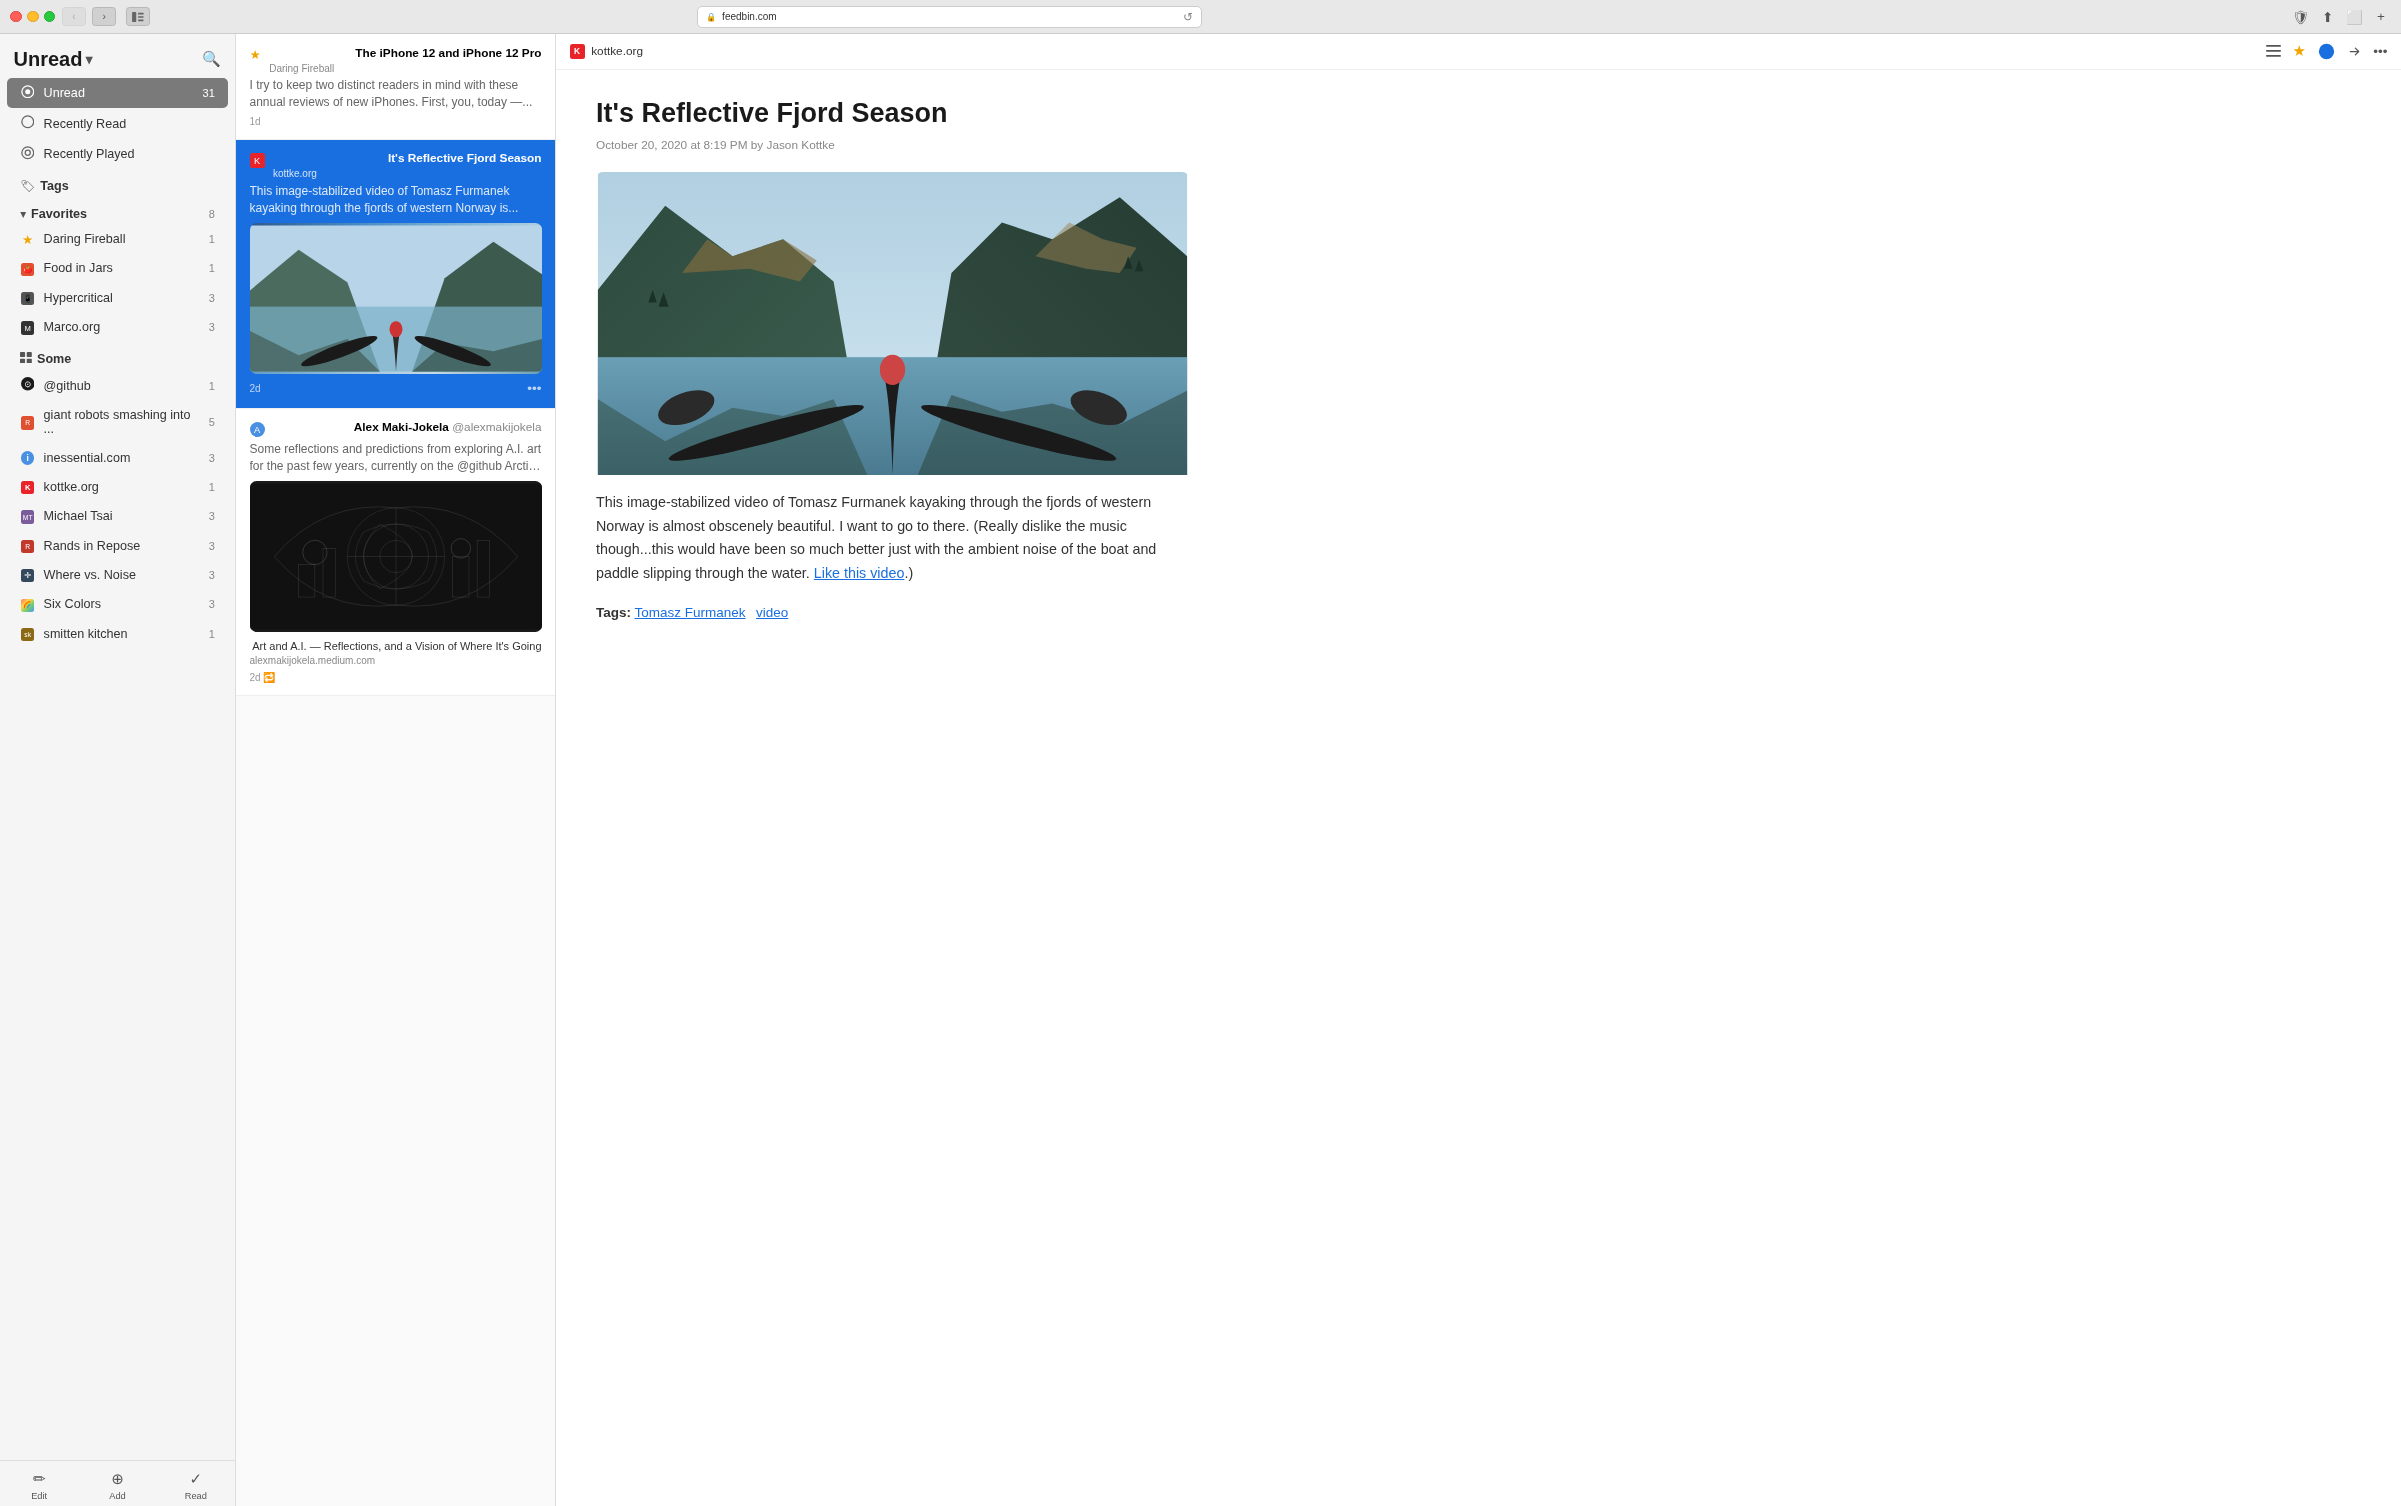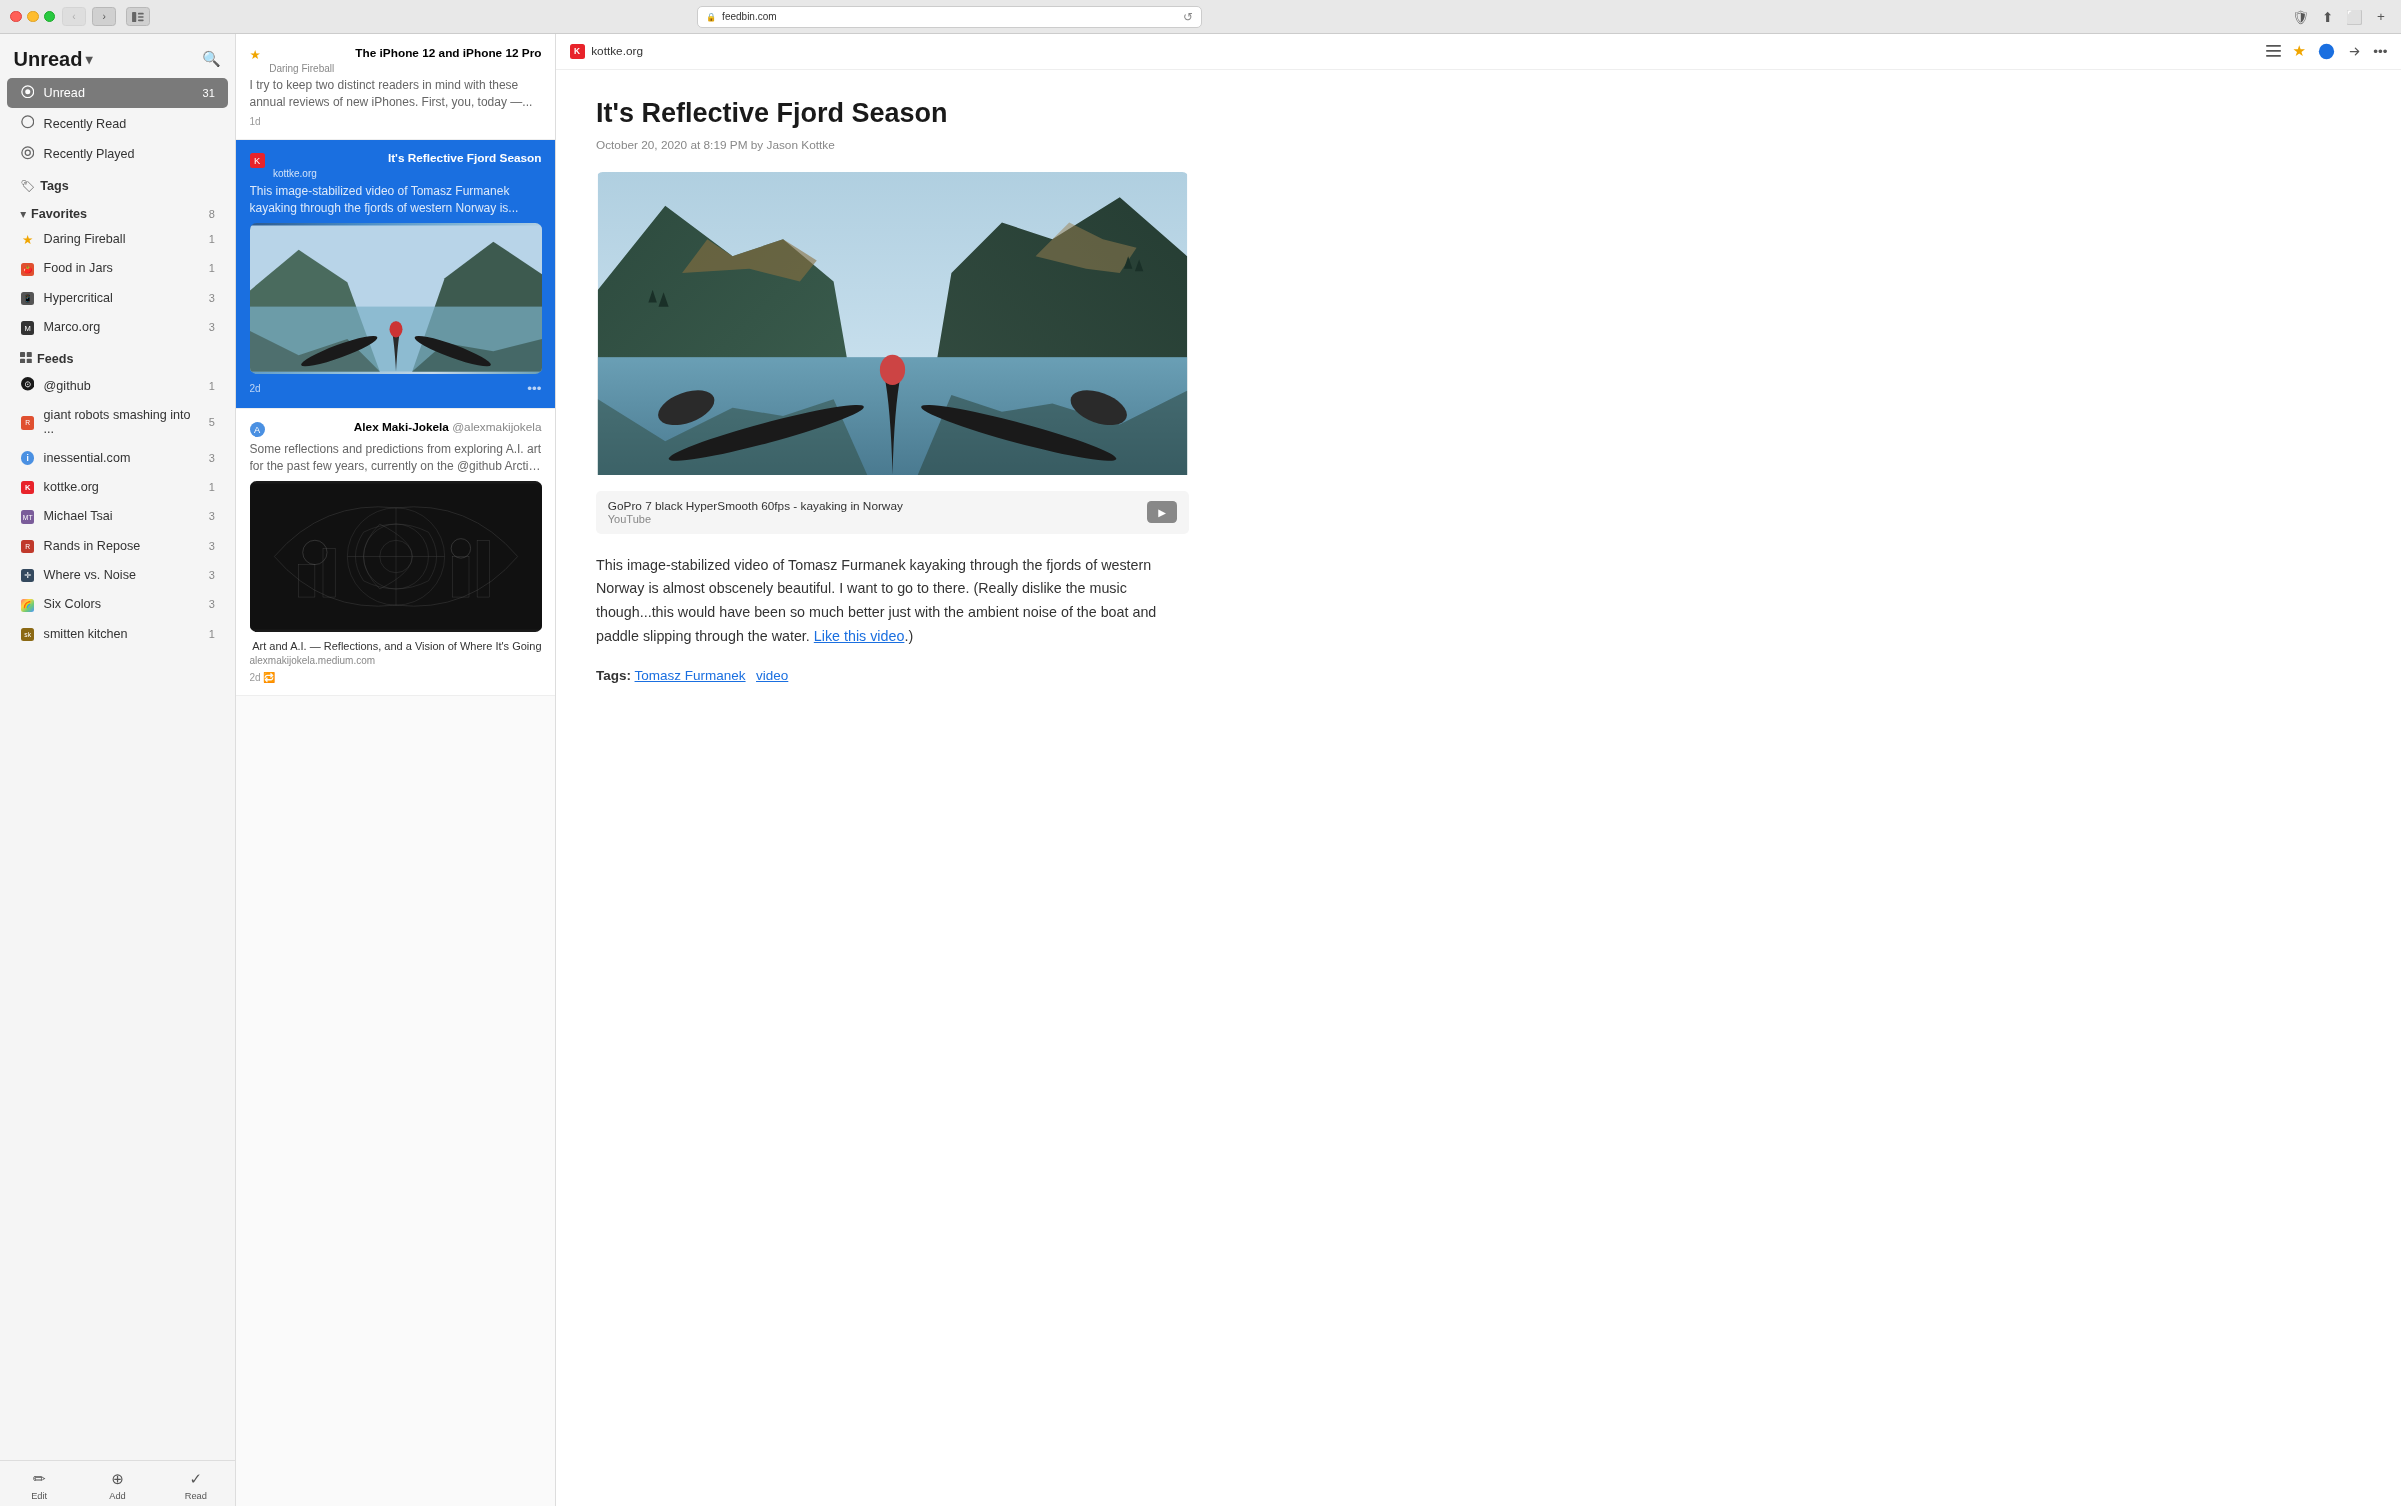--- a/index.html
+++ b/index.html
@@ -543,21 +543,21 @@
 
       <div class="sidebar-section-header">
         <span class="section-icon">
           <svg width="11.8" height="11.8" viewBox="0 0 14 14">
               <rect x="0" y="0" width="6" height="6" rx="1" fill="#555"></rect>
               <rect x="8" y="0" width="6" height="6" rx="1" fill="#555"></rect>
               <rect x="0" y="8" width="6" height="6" rx="1" fill="#555"></rect>
               <rect x="8" y="8" width="6" height="6" rx="1" fill="#555"></rect>
             </svg>
         </span>
-        <span class="section-label">Feeds</span>
+        <span class="section-label">Some</span>
       </div>
 
       <div class="sidebar-item">
         <span class="item-icon">
           <svg width="13.5" height="13.5" viewBox="0 0 16 16" style="font-size:15px">
               <circle cx="8" cy="8" r="8" fill="#1a1a1a"></circle>
               <text x="8" y="12" text-anchor="middle" fill="white" font-size="10">⊙</text>
             </svg>
         </span>
         <span class="item-label">@github</span>
@@ -826,27 +826,20 @@
 
           <g fill="#1a3028">
             <polygon points="60,155 65,140 70,155"></polygon>
             <polygon points="72,160 78,143 84,160"></polygon>
             <polygon points="625,115 630,100 635,115"></polygon>
             <polygon points="638,118 643,104 648,118"></polygon>
           </g>
         </svg>
       </div>
 
-      <div class="youtube-caption">
-        <div class="yt-caption-text">
-          <div class="yt-caption-title">GoPro 7 black HyperSmooth 60fps - kayaking in Norway</div>
-          <div class="yt-caption-source">YouTube</div>
-        </div>
-        <div class="yt-btn">▶</div>
-      </div>
 
       <p class="content-text">
         This image-stabilized video of Tomasz Furmanek kayaking through the fjords of western Norway is almost obscenely beautiful. I want to go to there. (Really dislike the music though...this would have been so much better just with the ambient noise of the boat and paddle slipping through the water. <a href="#">Like this video</a>.)
       </p>
 
       <div class="content-tags">
         <strong>Tags:</strong>
         <a href="#">Tomasz Furmanek</a>
         <a href="#">video</a>
       </div>

